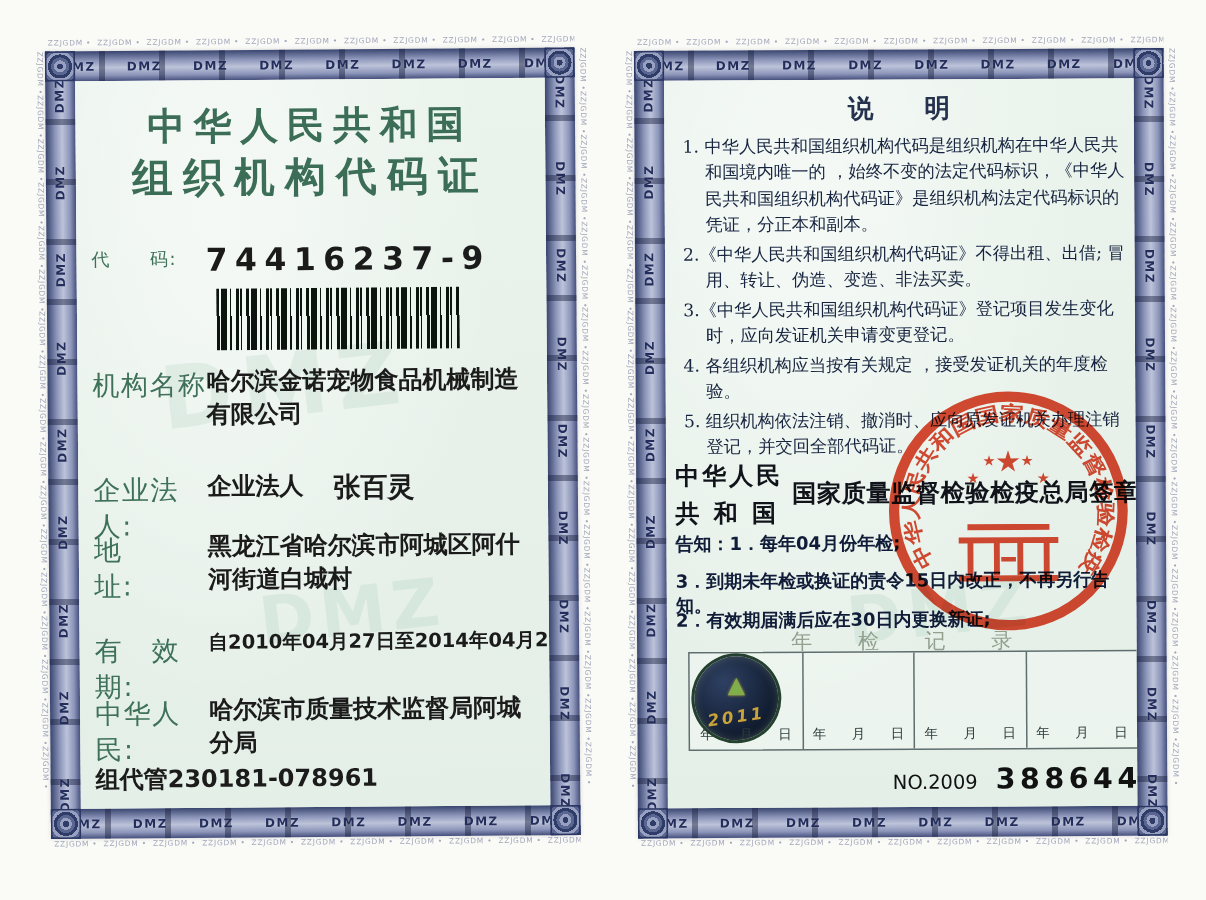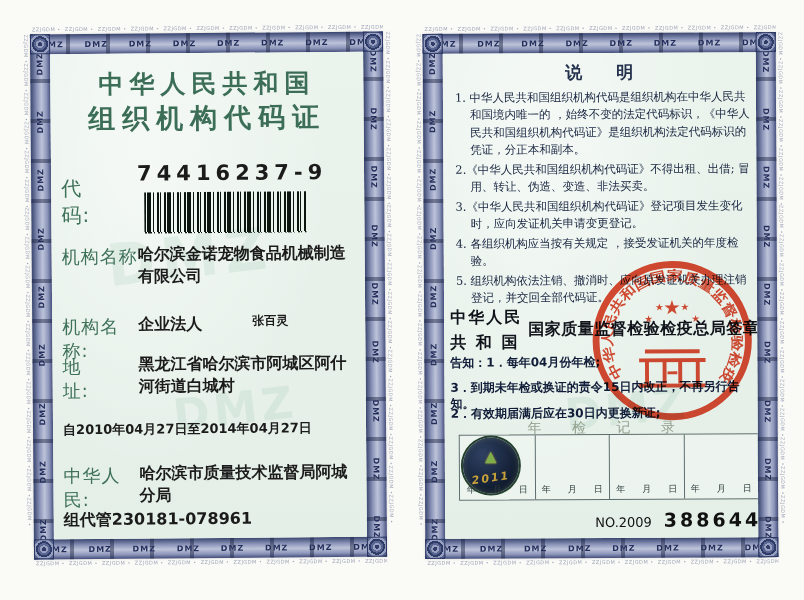--- a/index.html
+++ b/index.html
@@ -64,21 +64,21 @@
 
   
   .lp-title{position:absolute;left:0;right:0;text-align:center;color:#3c6e57;font-weight:bold;}
   .lp-title1{top:14px;font-size:25px;letter-spacing:6px;}
   .lp-title2{top:47px;font-size:27px;letter-spacing:7px;}
   .lp-row{position:absolute;left:10px;right:4px;display:flex;align-items:flex-start;}
   .lbl{flex:none;width:76px;font-size:18px;color:#3e7158;letter-spacing:1px;padding-top:1px;}
   .val{font-weight:bold;color:#1b1b1b;font-size:16px;line-height:1.35;width:232px;}
   .val-code{font-size:21px;letter-spacing:5px;line-height:1;padding-top:0;}
   .val-sm{font-size:13px;letter-spacing:0;white-space:nowrap;}
-  .val-extra{font-weight:bold;color:#1b1b1b;font-size:12px;margin-left:50px;}
+  .val-extra{font-weight:bold;color:#1b1b1b;font-size:18px;margin-left:20px;}
   .row-type .val{width:auto;}
   .barcode{
     position:absolute;left:93px;top:139px;width:162px;height:41px;
     background:repeating-linear-gradient(90deg,
       #0c140e 0 2px,rgba(0,0,0,0) 2px 3px,
       #0c140e 3px 7px,rgba(0,0,0,0) 7px 9px,
       #0c140e 9px 10px,rgba(0,0,0,0) 10px 13px,
       #0c140e 13px 15px,rgba(0,0,0,0) 15px 16px,
       #0c140e 16px 17px,rgba(0,0,0,0) 17px 20px);
   }
@@ -182,42 +182,43 @@
   <div class="corner corner-br"></div>
 
   <div class="paper">
     <div class="wm wm1">DMZ</div>
     <div class="wm wm2">DMZ</div>
 
     <div class="lp-title lp-title1">中华人民共和国</div>
     <div class="lp-title lp-title2">组织机构代码证</div>
 
     <div class="lp-row" style="top:110px;">
-      <span class="lbl" style="font-size:20px;margin-top:10px;">代　　码:</span>
+      <span class="lbl" style="font-size:12px;">代　　码:</span>
       <span class="val val-code">74416237-9</span>
     </div>
     <div class="barcode"></div>
 
     <div class="lp-row" style="top:190px;">
       <span class="lbl">机构名称</span>
       <span class="val">哈尔滨金诺宠物食品机械制造有限公司</span>
     </div>
 
     <div class="lp-row row-type" style="top:260px;">
-      <span class="lbl">机构名称:</span>
+      <span class="lbl">企业法人:</span>
       <span class="val">企业法人</span>
       <span class="val-extra">张百灵</span>
     </div>
 
     <div class="lp-row" style="top:300px;">
       <span class="lbl">地　　址:</span>
       <span class="val">黑龙江省哈尔滨市阿城区阿什河街道白城村</span>
     </div>
 
     <div class="lp-row" style="top:367px;">
+      <span class="lbl">有　效　期:</span>
       <span class="val val-sm">自2010年04月27日至2014年04月27日</span>
     </div>
 
     <div class="lp-row" style="top:409px;">
       <span class="lbl">中华人民:</span>
       <span class="val">哈尔滨市质量技术监督局阿城分局</span>
     </div>
 
     <div class="lp-row" style="top:455px;">
       <span class="val">组代管230181-078961</span>

